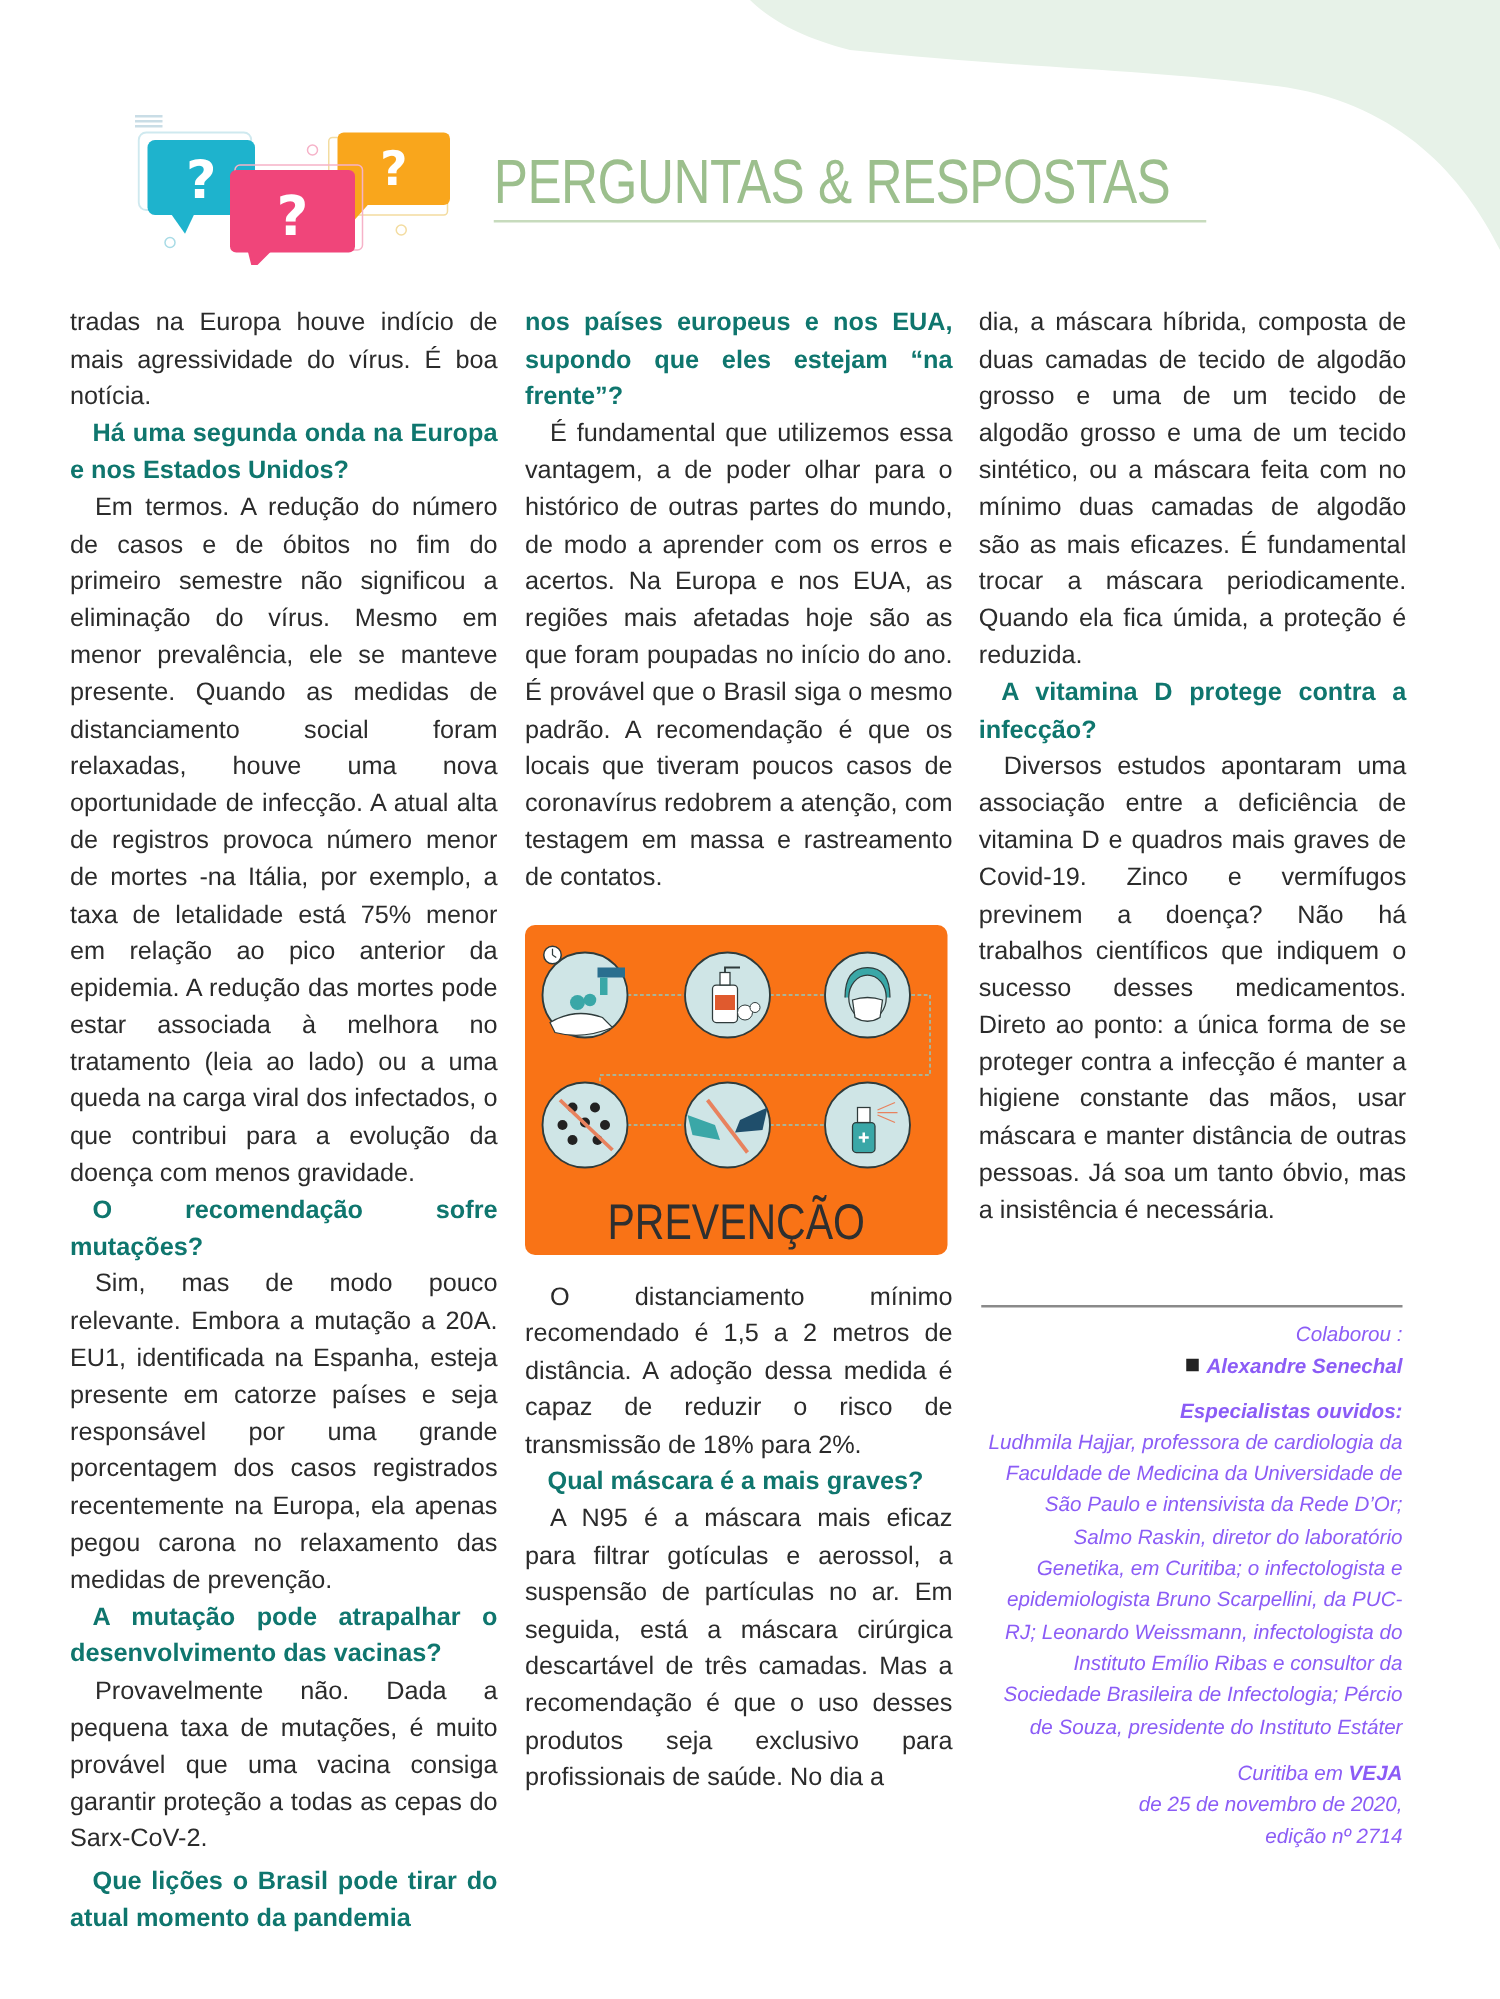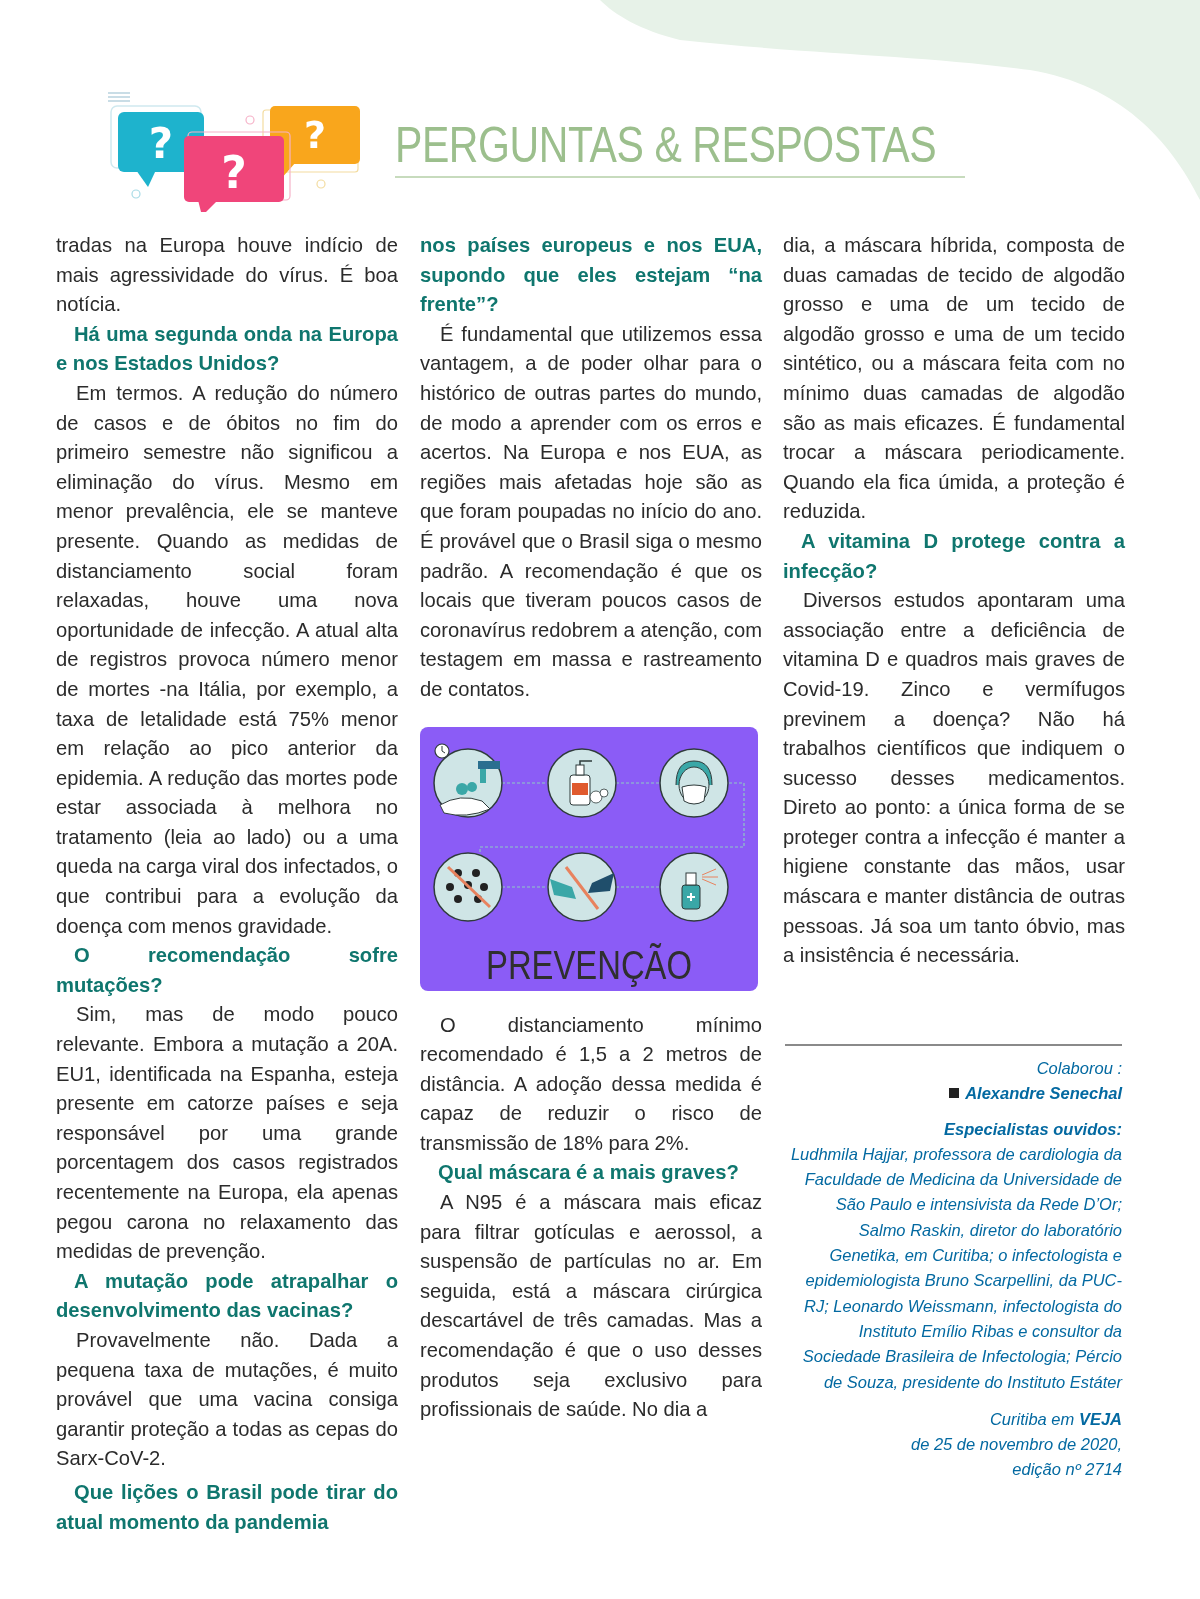--- a/index.html
+++ b/index.html
@@ -13,40 +13,40 @@
   .header-art { position: absolute; left: 108px; top: 92px; width: 260px; height: 120px; }
   .page-title {
     position: absolute; left: 395px; top: 120px;
     font-family: "Liberation Sans Narrow", "Liberation Sans", sans-serif;
     font-size: 50px; font-weight: 400; color: #9cbf8d;
     letter-spacing: -0.5px; transform: scaleX(0.82); transform-origin: left top;
     white-space: nowrap; line-height: 1;
   }
   .title-rule { position: absolute; left: 395px; top: 176px; width: 570px; height: 2px; background: #c7dbbd; }
 
-  .col { position: absolute; top: 231px; width: 342px; font-size: 20.2px; line-height: 29.6px; color: #2b2b2b; }
+  .col { position: absolute; top: 244px; width: 342px; font-size: 20.2px; line-height: 29.6px; color: #2b2b2b; }
   .col-1 { left: 56px; }
   .col-2 { left: 420px; }
   .col-3 { left: 783px; }
   .col p { margin: 0; text-align: justify; text-align-last: left; hyphens: manual; }
   .col p.indent { text-indent: 20px; }
   .col p.q { font-weight: 700; color: #0f766e; text-indent: 18px; }
   .col p.q.noindent { text-indent: 0; }
 
   .prev-box {
     position: relative; margin: 22px 0 20px 0; width: 338px; height: 264px;
-    background: #8b5cf6; border-radius: 8px;
+    background: #f97316; border-radius: 8px;
   }
   .prev-box svg { position: absolute; left: 0; top: 0; }
   .prev-title {
     position: absolute; left: 0; right: 0; bottom: 10px; text-align: center;
     font-family: "Liberation Sans Narrow", "Liberation Sans", sans-serif;
     font-size: 40px; color: #2f2f2f; letter-spacing: 0px; transform: scaleX(0.82);
   }
-  .credits { position: absolute; left: 785px; top: 1044px; width: 337px; font-style: italic; text-align: right; font-size: 16.5px; line-height: 25.3px; color: #0369a1; }
+  .credits { position: absolute; left: 785px; top: 1044px; width: 337px; font-style: italic; text-align: right; font-size: 16.5px; line-height: 25.3px; color: #8b5cf6; }
   .credits .rule { height: 2px; background: #8a8a8a; margin-bottom: 10px; }
   .credits .label { font-style: italic; }
   .credits .name { font-weight: 700; }
   .credits .bullet { display: inline-block; width: 10px; height: 10px; background: #222; margin-right: 6px; vertical-align: 1px; }
   .credits .spec-label { font-weight: 700; margin-top: 10px; }
   .credits .pub { margin-top: 12px; }
   .credits .pub b { font-weight: 700; }
 </style>
 </head>
 <body>

